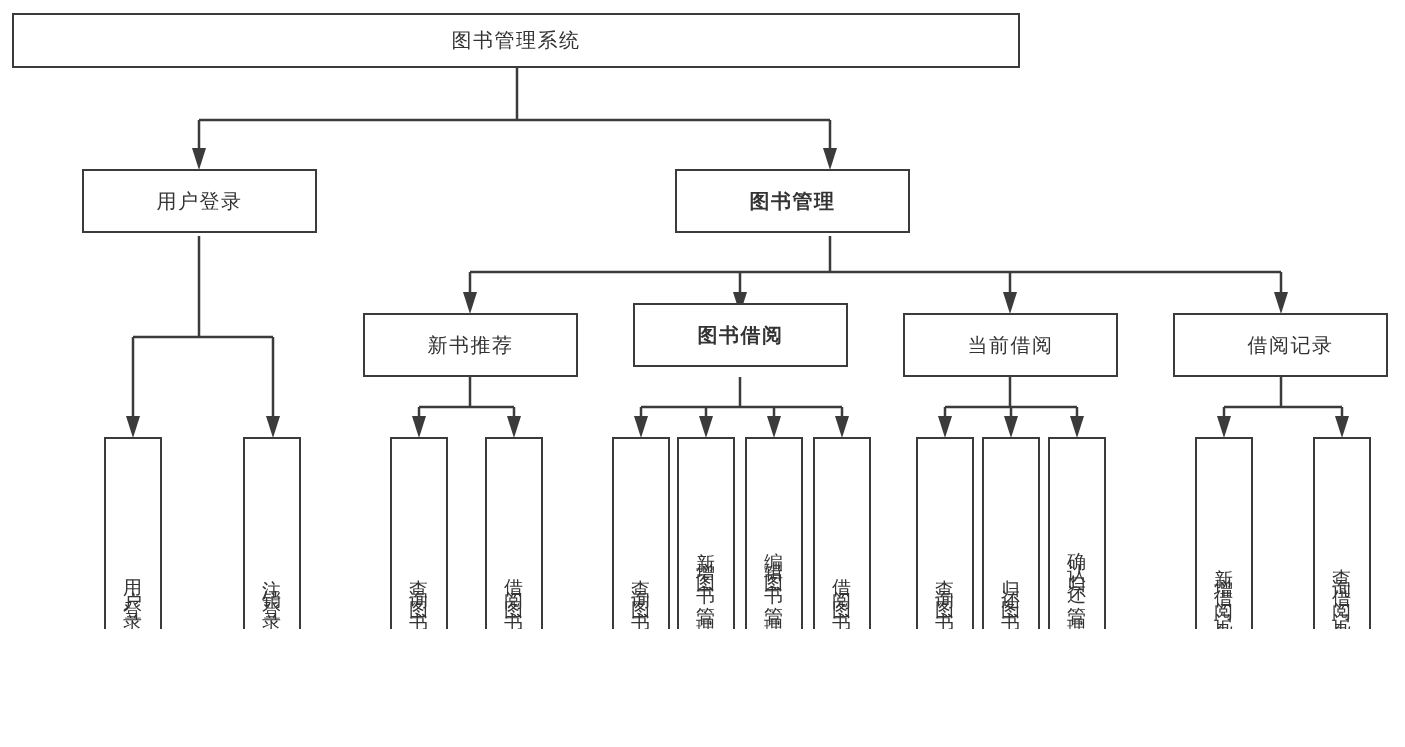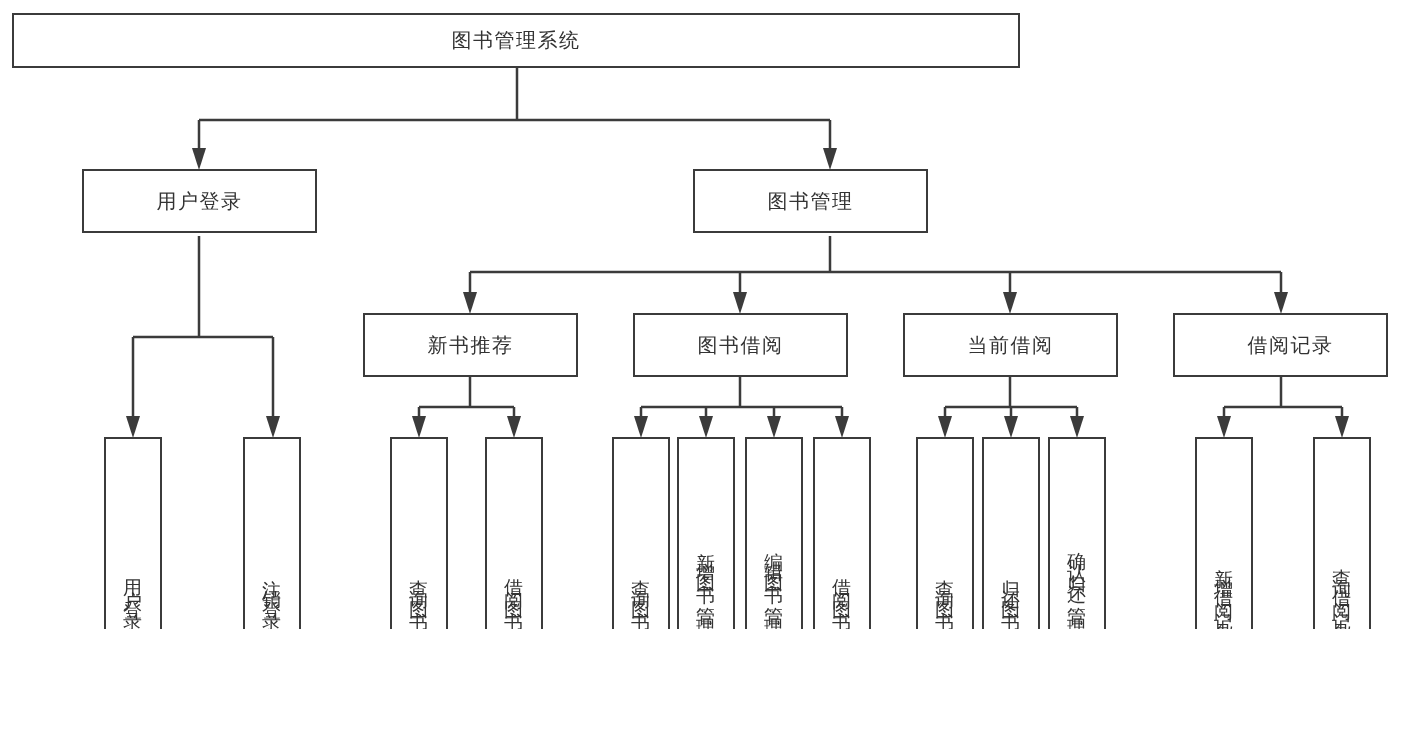--- a/index.html
+++ b/index.html
@@ -68,28 +68,28 @@
     </g>
   </svg>
 
   <div class="box h" style="left:12px;top:13px;width:1008px;height:55px;">
     <span>图书管理系统</span>
   </div>
 
   <div class="box h" style="left:82px;top:169px;width:235px;height:64px;">
     <span>用户登录</span>
   </div>
-  <div class="box h" style="left:693px;top:169px;width:235px;height:64px;">
+  <div class="box h" style="left:675px;top:169px;width:235px;height:64px;font-weight:bold;">
     <span>图书管理</span>
   </div>
 
   <div class="box h" style="left:363px;top:313px;width:215px;height:64px;justify-content:center;">
     <span>新书推荐</span>
   </div>
-  <div class="box h" style="left:633px;top:313px;width:215px;height:64px;">
+  <div class="box h" style="left:633px;top:303px;width:215px;height:64px;font-weight:bold;">
     <span>图书借阅</span>
   </div>
   <div class="box h" style="left:903px;top:313px;width:215px;height:64px;font-family:Liberation Serif, serif;">
     <span>当前借阅</span>
   </div>
   <div class="box h" style="left:1173px;top:313px;width:215px;height:64px;padding-left:20px;">
     <span>借阅记录</span>
   </div>
 
   <div class="box v" style="left:104px;top:437px;width:58px;height:298px;">

